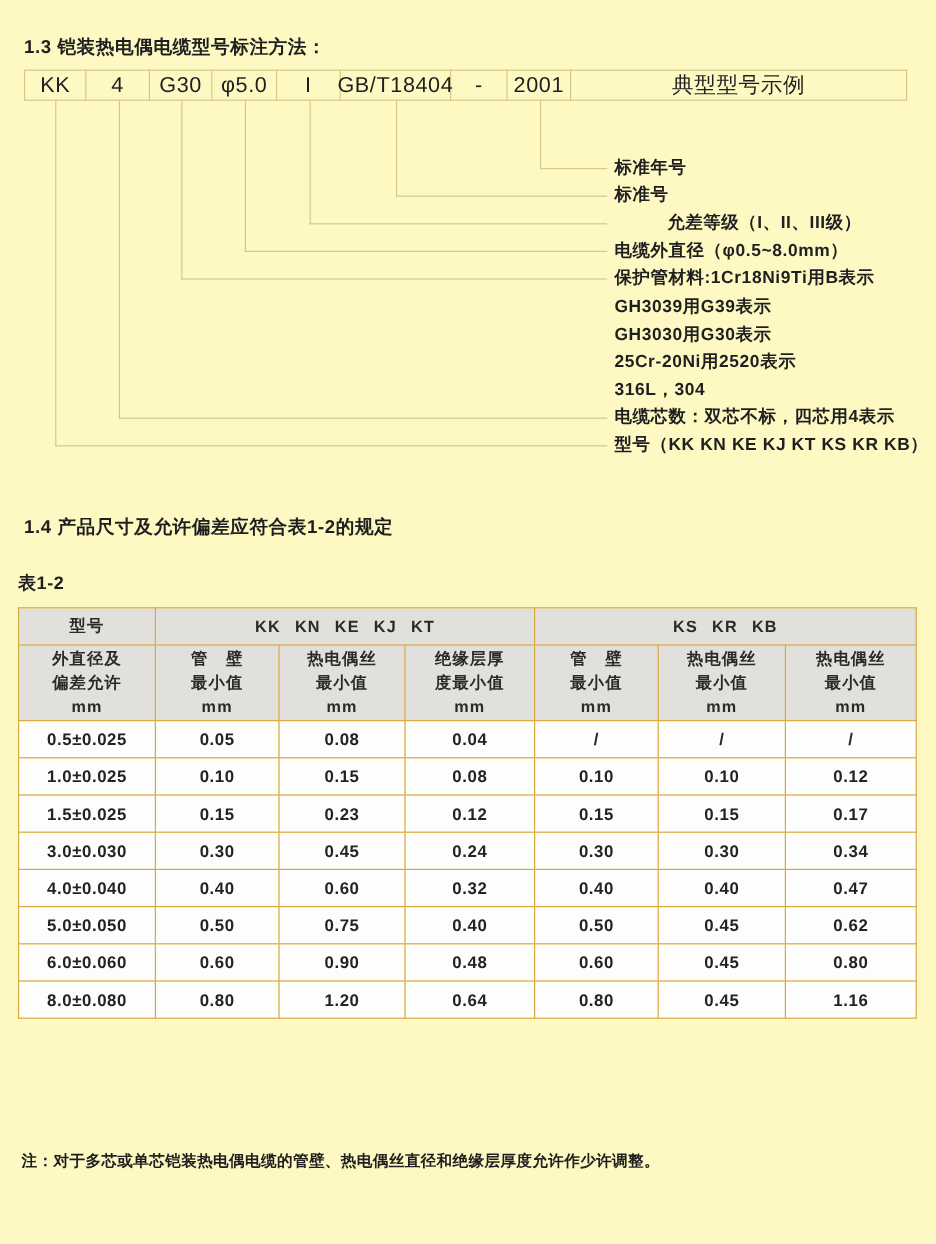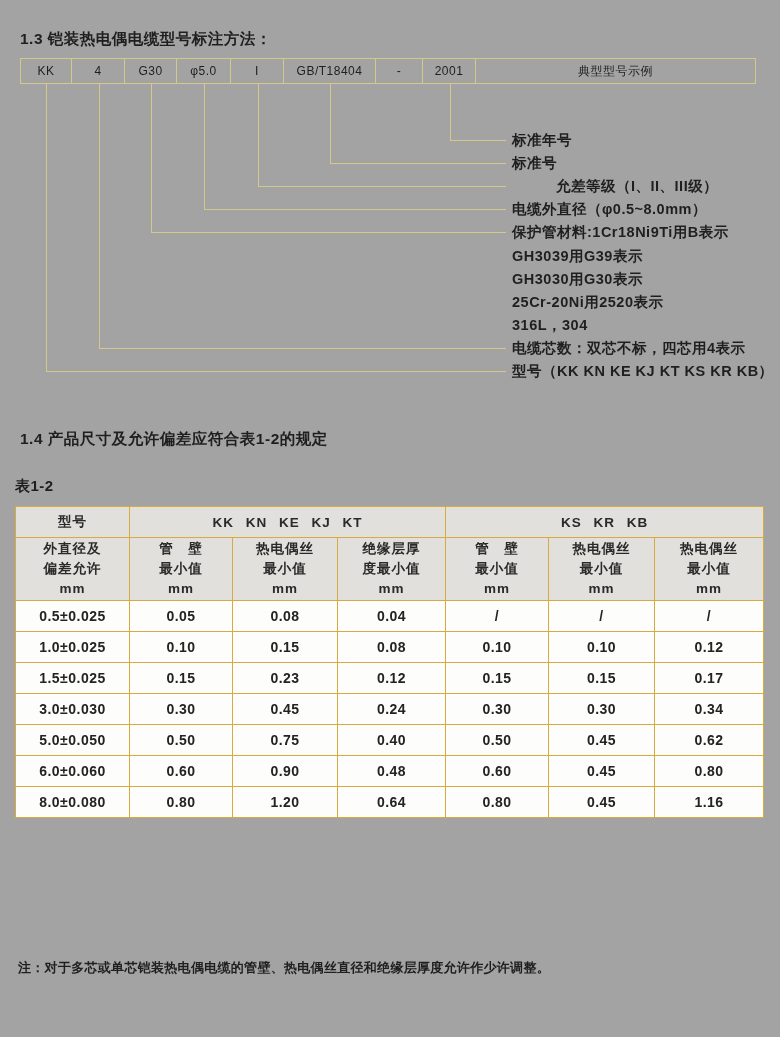--- a/index.html
+++ b/index.html
@@ -1,35 +1,35 @@
 <!DOCTYPE html>
 <html><head>
 <meta charset="utf-8">
 <style>
   html,body{margin:0;padding:0;}
   body{background:#ffffff;}
   .page{
     position:relative;width:780px;height:1037px;margin:0 auto;
-    background:#a3a3a3;overflow:hidden;
+    background:#fef9c3;overflow:hidden;
     font-family:"Liberation Sans","DejaVu Sans",sans-serif;
     color:#1f1f1f;
   }
   .sec-title{
     position:absolute;left:20px;margin:0;
     font-size:15.5px;font-weight:bold;letter-spacing:0.5px;white-space:nowrap;
   }
   #title13{top:29px;}
   #title14{top:429px;}
   
   .boxrow{position:absolute;left:20px;top:58px;display:flex;}
   .mbox{
     box-sizing:border-box;height:26px;
     border:1px solid var(--dline,#d2c685);border-left:0;
     display:flex;align-items:center;justify-content:center;
-    font-size:12px;letter-spacing:0.5px;background:transparent;
+    font-size:18px;letter-spacing:0.5px;background:transparent;
   }
   .mbox.first{border-left:1px solid var(--dline,#d2c685);}
   .vline,.hline{position:absolute;background:var(--dline,#d5c98a);}
   .dlabel{
     position:absolute;left:512px;height:22px;line-height:22px;
     font-size:14.5px;font-weight:600;letter-spacing:0.5px;white-space:nowrap;
   }
   
   .tcaption{
     position:absolute;left:15px;top:477px;width:748px;
@@ -184,20 +184,29 @@
         <tr>
           <td>3.0±0.030</td>
           <td>0.30</td>
           <td>0.45</td>
           <td>0.24</td>
           <td>0.30</td>
           <td>0.30</td>
           <td>0.34</td>
         </tr>
         <tr>
+          <td>4.0±0.040</td>
+          <td>0.40</td>
+          <td>0.60</td>
+          <td>0.32</td>
+          <td>0.40</td>
+          <td>0.40</td>
+          <td>0.47</td>
+        </tr>
+        <tr>
           <td>5.0±0.050</td>
           <td>0.50</td>
           <td>0.75</td>
           <td>0.40</td>
           <td>0.50</td>
           <td>0.45</td>
           <td>0.62</td>
         </tr>
         <tr>
           <td>6.0±0.060</td>

